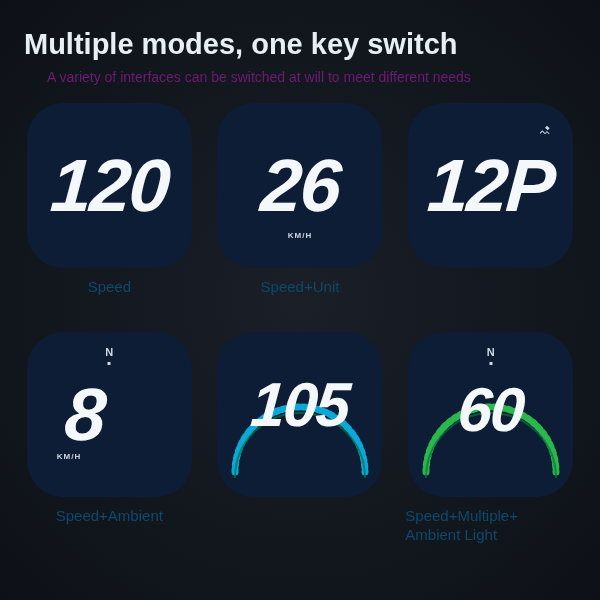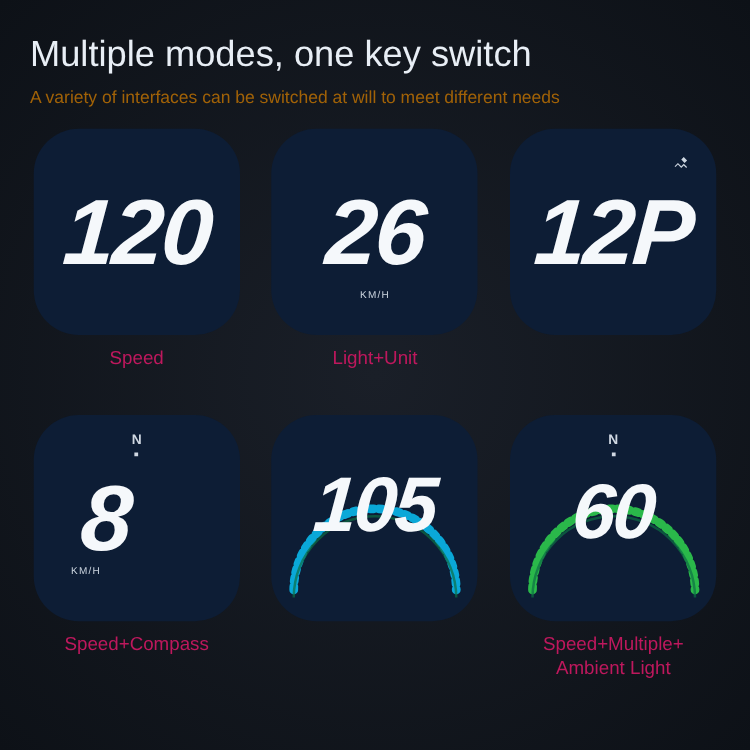--- a/index.html
+++ b/index.html
@@ -10,27 +10,28 @@
     font-family: Arial, sans-serif;
     color: #b8c5d6;
     overflow: hidden;
   }
   .container {
     padding: 28px 24px 10px 24px;
   }
   .title {
     color: #e8eef5;
     font-size: 29px;
-    font-weight: normal;
+    font-weight: bold;
     margin-bottom: 8px;
   }
   .subtitle {
-    color: #a16207;
+    color: #701a75;
     font-size: 14px;
     margin-bottom: 18px;
+    margin-left: 23px;
   }
   .grid {
     display: grid;
     grid-template-columns: repeat(3, 1fr);
     gap: 14px 20px;
   }
   .cell {
     display: flex;
     flex-direction: column;
     align-items: center;
@@ -60,21 +61,21 @@
   }
   .digit-sm { font-size: 62px; }
   .unit {
     position: absolute;
     bottom: 28px;
     left: 50%;
     transform: translateX(-50%);
     font-size: 8px;
     letter-spacing: 1px;
     color: #cdd6e0;
-    font-weight: normal;
+    font-weight: bold;
   }
   .unit-left {
     left: 30px;
     transform: none;
     bottom: 36px;
   }
   .sat-icon {
     position: absolute;
     top: 20px;
     right: 20px;
@@ -103,22 +104,21 @@
     bottom: -60px;
     left: 50%;
     transform: translateX(-50%);
     width: 170px;
     height: 170px;
     z-index: 1;
   }
   .caption {
     margin-top: 10px;
     font-size: 15px;
-    color: #be185d;
-    text-align: center;
+    color: #0c4a6e;
     min-height: 40px;
     line-height: 1.25;
   }
 </style>
 </head>
 <body>
 
 <div class="container">
   <div class="title">Multiple modes, one key switch</div>
   <div class="subtitle">A variety of interfaces can be switched at will to meet different needs</div>
@@ -130,42 +130,42 @@
         <div class="digit">120</div>
       </div>
       <div class="caption">Speed</div>
     </div>
 
     <div class="cell">
       <div class="tile">
         <div class="digit">26</div>
         <div class="unit">KM/H</div>
       </div>
-      <div class="caption">Light+Unit</div>
+      <div class="caption">Speed+Unit</div>
     </div>
 
     <div class="cell">
       <div class="tile">
         <span class="sat-icon">
           <svg width="16" height="16" viewBox="0 0 24 24" fill="currentColor">
               <path d="M5 14l3-3 4 4 3-3 4 4-1 1-3-3-3 3-4-4-3 3-1-1zm10-10l4 4-3 3-4-4 3-3z"></path>
             </svg>
         </span>
         <div class="digit">12P</div>
       </div>
     </div>
 
     <div class="cell">
       <div class="tile">
         <div class="compass-n">N</div>
         <div class="compass-dot"></div>
         <div class="digit" style="margin-left:-50px">8</div>
         <div class="unit unit-left">KM/H</div>
       </div>
-      <div class="caption">Speed+Compass</div>
+      <div class="caption">Speed+Ambient</div>
     </div>
 
     <div class="cell">
       <div class="tile">
         <div class="digit digit-sm" style="margin-top:-20px">105</div>
         <svg class="arc" viewBox="0 0 170 170">
           <path d="M 20 85 A 65 65 0 0 1 150 85" stroke="#0aa8d8" stroke-width="7" fill="none" stroke-dasharray="3 4" stroke-linecap="round"></path>
           <path d="M 20 85 A 65 65 0 0 1 150 85" stroke="#0d6e44" stroke-width="2" fill="none" opacity="0.7" transform="translate(0,6)"></path>
         </svg>
       </div>

